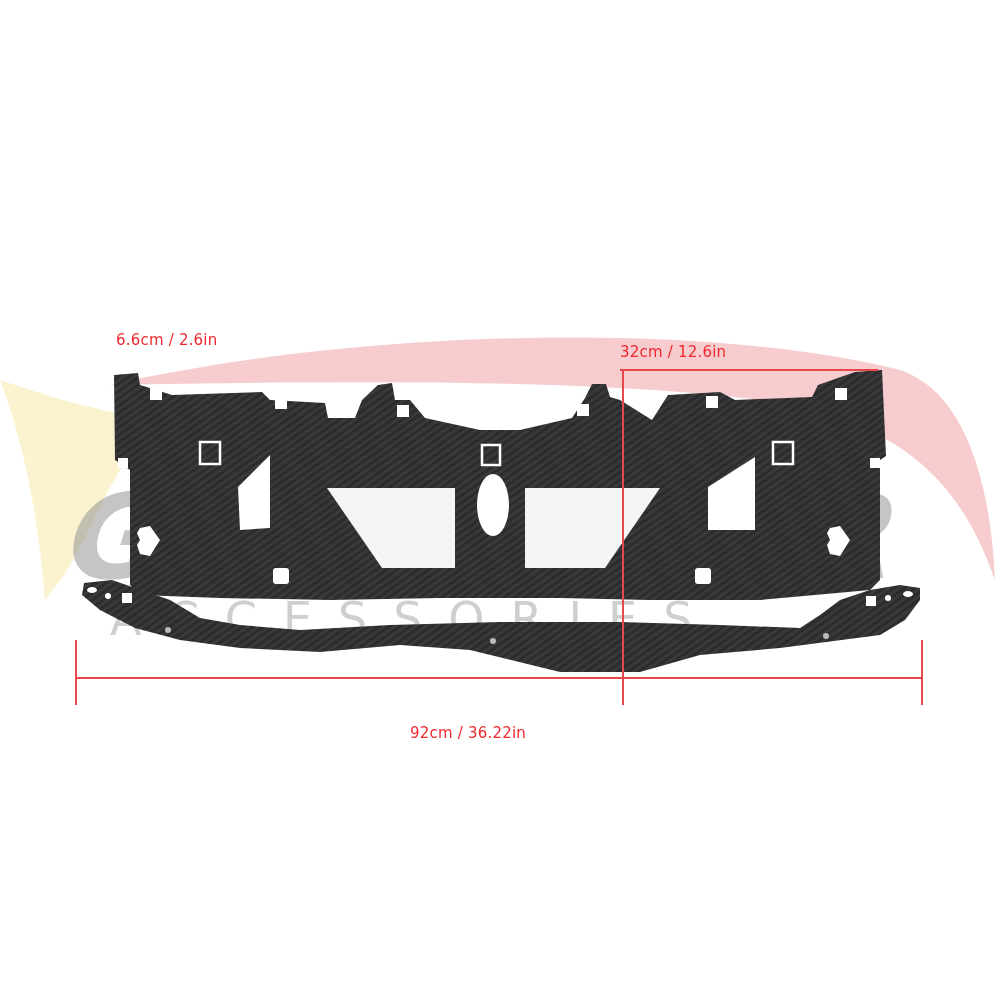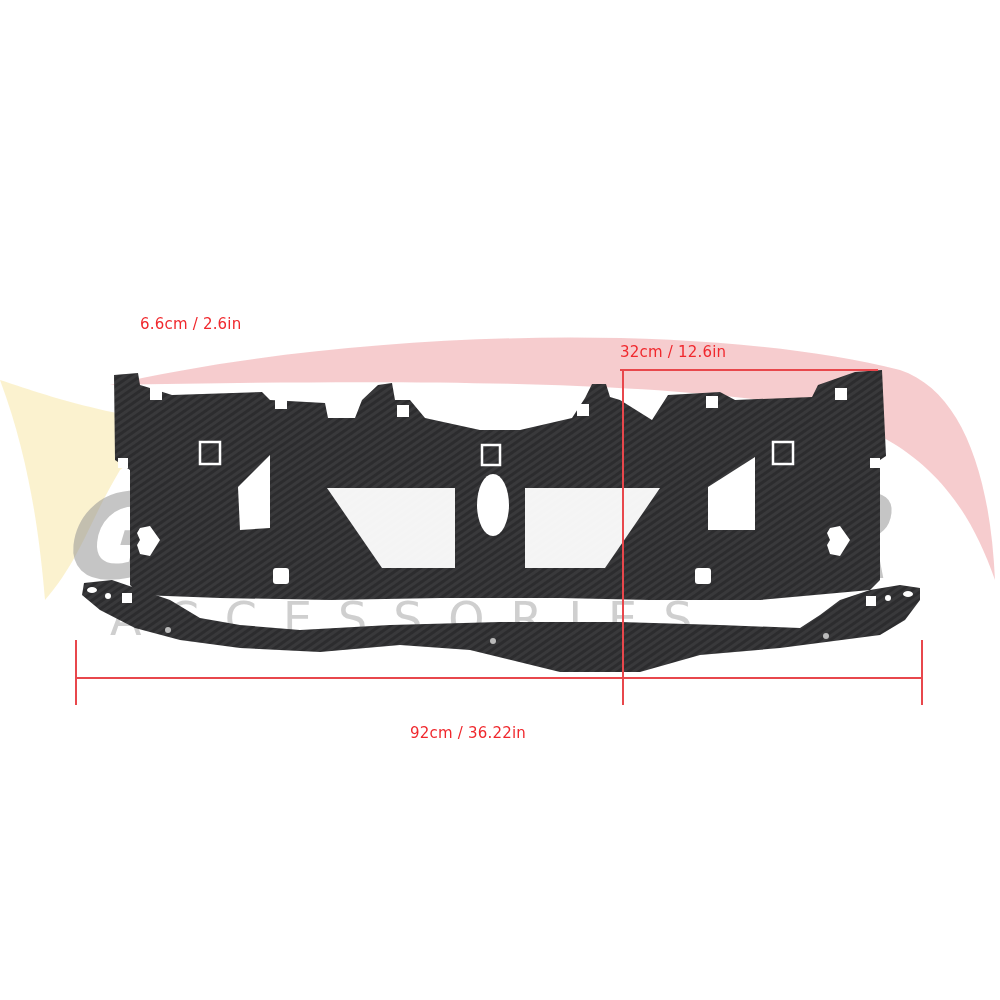--- a/index.html
+++ b/index.html
@@ -79,16 +79,16 @@
       <circle cx="826" cy="636" r="3"></circle>
     </g>
   </svg>
 
   <div class="dim-line" style="left:620px;top:369px;width:258px;height:1.5px;"></div>
   <div class="dim-line" style="left:622px;top:369px;width:1.5px;height:336px;"></div>
   <div class="dim-line" style="left:75px;top:677px;width:848px;height:1.5px;"></div>
   <div class="dim-line" style="left:75px;top:640px;width:1.5px;height:65px;"></div>
   <div class="dim-line" style="left:921px;top:640px;width:1.5px;height:65px;"></div>
 
-  <div class="dim-label" style="left:116px;top:315px;margin-left:24px;">6.6cm / 2.6in</div>
+  <div class="dim-label" style="left:116px;top:331px;">6.6cm / 2.6in</div>
   <div class="dim-label" style="left:614px;top:343px;margin-left:6px;">32cm / 12.6in</div>
   <div class="dim-label" style="left:410px;top:724px;">92cm / 36.22in</div>
 </div>
 
 </body></html>

